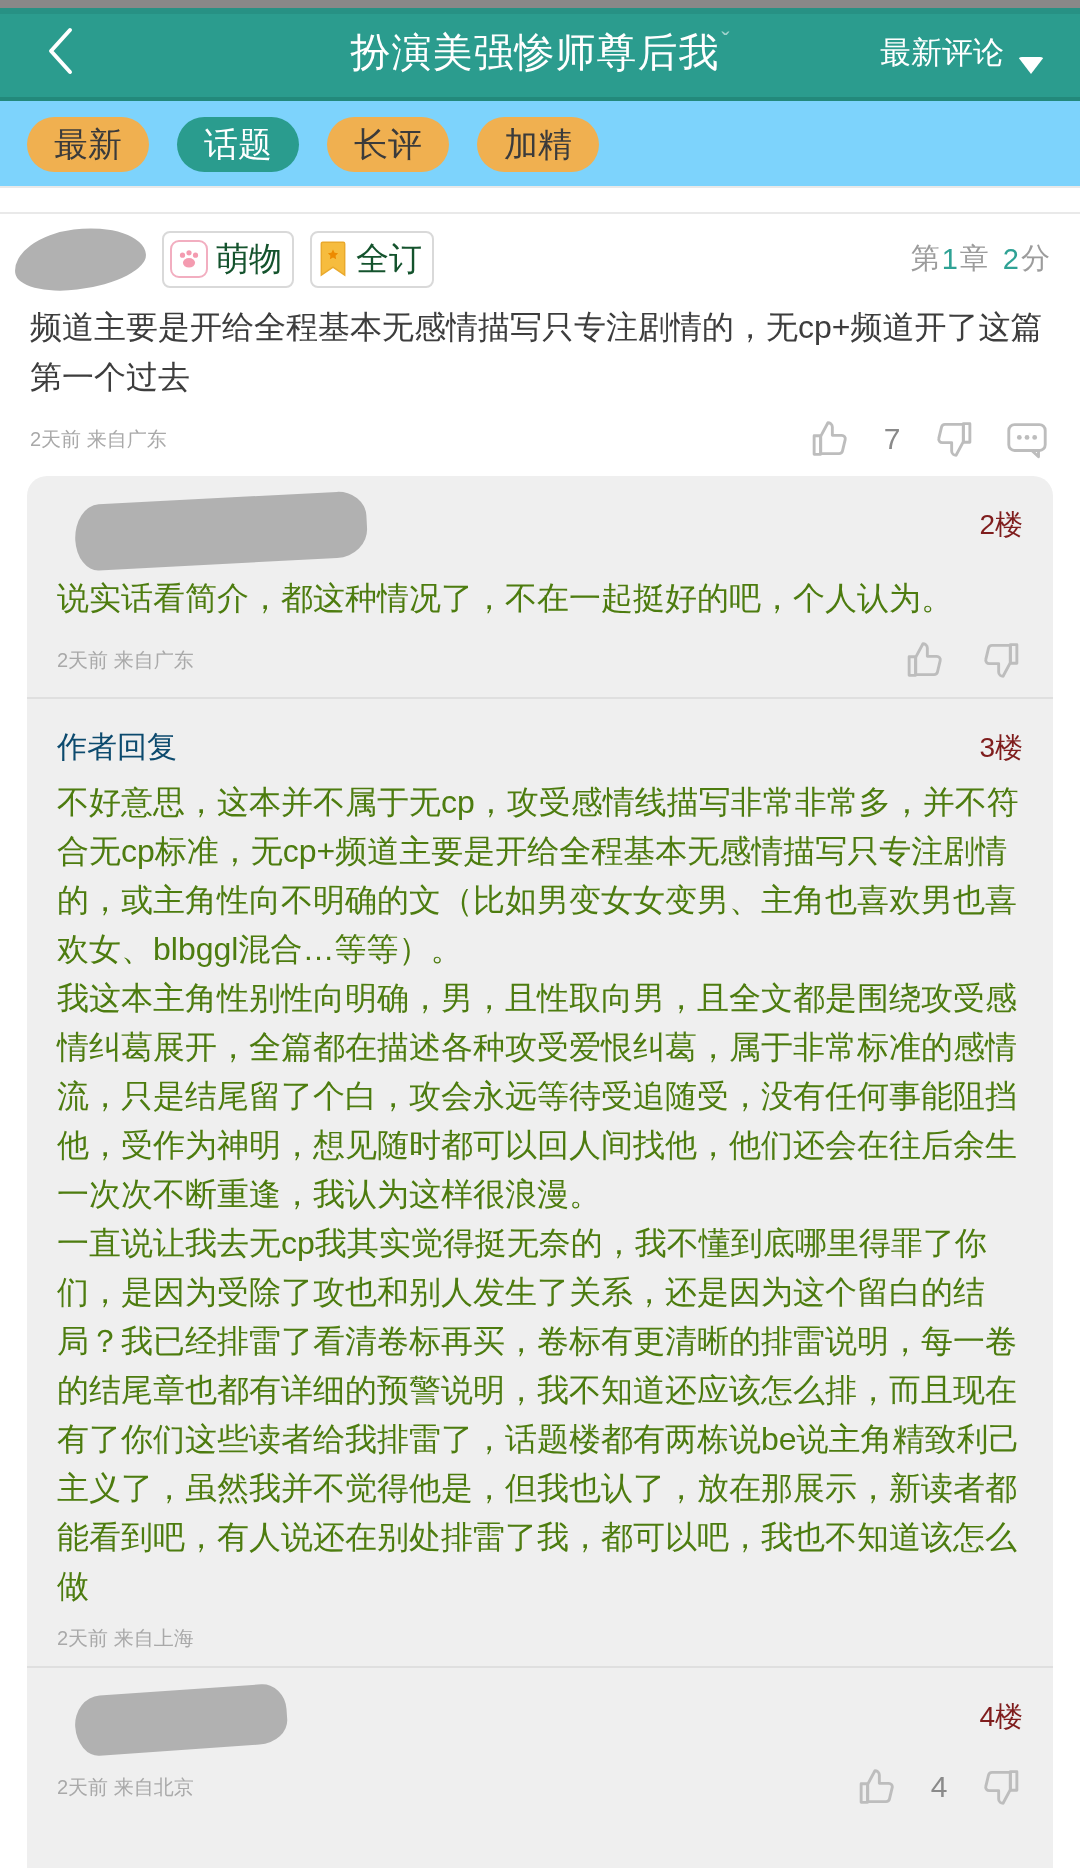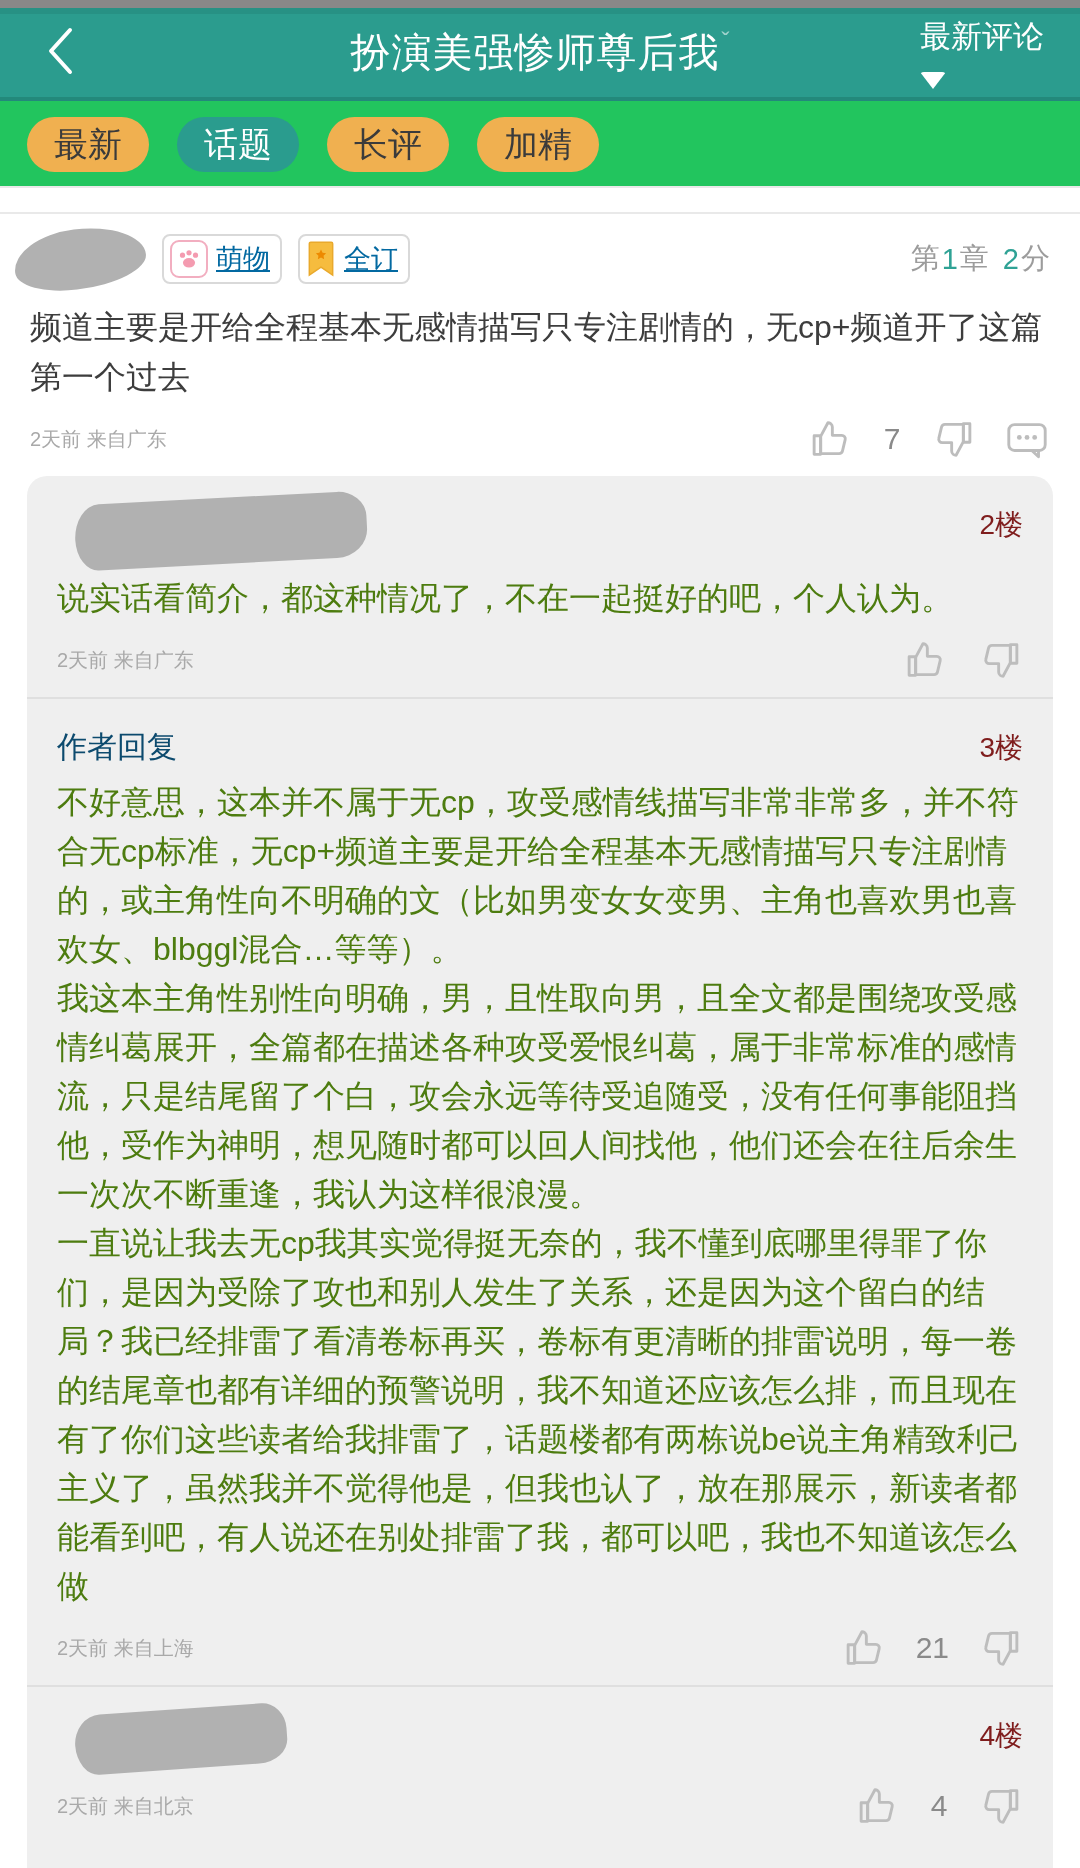--- a/index.html
+++ b/index.html
@@ -6,37 +6,37 @@
   body { font-family:"Liberation Sans","DejaVu Sans",sans-serif; background:#888; }
   .screen { width:1080px; height:1868px; margin:8px auto; background:#ffffff; overflow:hidden; position:relative; }
 
   
   .app-header { height:93px; background:#2b9c8e; border-bottom:4px solid #23897b; display:flex; align-items:center; position:relative; color:#fff; }
   .app-header::before { content:""; position:absolute; top:0; left:0; right:0; height:6px; background:rgba(0,0,0,.07); }
   .back-btn { width:120px; height:93px; display:flex; align-items:center; justify-content:center; cursor:pointer; }
   .title-wrap { position:absolute; left:50%; transform:translateX(-50%); display:flex; align-items:flex-start; white-space:nowrap; }
   .page-title { font-size:40px; letter-spacing:1px; }
   .title-mark { font-size:24px; opacity:.55; margin-top:2px; margin-left:2px; }
-  .sort-dd { margin-left:auto; margin-right:36px; display:flex; align-items:flex-start; gap:14px; font-size:31px; cursor:pointer;flex-direction:column; }
+  .sort-dd { margin-left:auto; margin-right:36px; display:flex; align-items:flex-end; gap:14px; font-size:31px; cursor:pointer; }
   .tri-down { width:0; height:0; border-left:13px solid transparent; border-right:13px solid transparent; border-top:17px solid #ffffff; border-radius:4px; }
 
   
-  .tabs { display:flex; gap:28px; padding:16px 27px 14px 27px; background:#22c55e; }
+  .tabs { display:flex; gap:28px; padding:16px 27px 14px 27px; background:#7dd3fc; }
   .pill { font-size:34px; color:#3b3b3b; background:#f0b050; border-radius:30px; padding:9px 27px; line-height:1.1; cursor:pointer; }
   .pill.active { background:#2a9c8e; color:#ffffff; }
 
   .band-hr { height:2px; background:#e9e9e9; }
   .band-gap { height:24px; background:#ffffff; }
 
   
   .comment-main { padding:12px 30px 14px 30px; background:#fff; }
   .c-head { display:flex; align-items:center; gap:16px; height:66px; }
   .blob { background:#b1b1b1; border-radius:45px; }
   .blob-1 { width:132px; height:60px; margin-left:-16px; transform:rotate(-7deg); border-radius:48% 52% 55% 45%/60% 55% 45% 40%; }
-  .badge { display:flex; align-items:center; gap:8px; border:2px solid #d9d9d9; border-radius:8px; background:#fff; padding:4px 10px 4px 6px; font-size:27px; color:#0369a1;text-decoration:underline; }
+  .badge { display:flex; align-items:center; gap:8px; border:2px solid #d9d9d9; border-radius:8px; background:#fff; padding:4px 10px 4px 6px; font-size:33px; color:#14532d; }
   .paw-wrap { width:38px; height:38px; border:2px solid #f2aec0; border-radius:9px; display:flex; align-items:center; justify-content:center; background:#fff; }
   .chapter-info { margin-left:auto; font-size:29px; color:#9c9c9c; display:flex; gap:2px; align-items:center; }
   .chapter-info .accent { color:#2fa295; }
   .chapter-info .sp { width:10px; }
   .c-text { margin-top:10px; font-size:32px; line-height:50px; color:#3d3d3d; word-break:break-all; white-space:pre-line; }
   .c-foot { margin-top:14px; display:flex; align-items:center; justify-content:space-between; }
   .meta { font-size:20px; color:#a9a9a9; }
   .actions { display:flex; align-items:center; gap:28px; }
   .act-icon { width:46px; height:46px; color:#bdbdbd; display:inline-flex; cursor:pointer; }
   .act-icon svg { width:100%; height:100%; }
@@ -185,35 +185,20 @@
     <article class="reply">
       <div class="r-head">
         <span class="author-label">作者回复</span>
         <span class="floor">3楼</span>
       </div>
       <p class="r-text">不好意思，这本并不属于无cp，攻受感情线描写非常非常多，并不符合无cp标准，无cp+频道主要是开给全程基本无感情描写只专注剧情的，或主角性向不明确的文（比如男变女女变男、主角也喜欢男也喜欢女、blbggl混合…等等）。
 我这本主角性别性向明确，男，且性取向男，且全文都是围绕攻受感情纠葛展开，全篇都在描述各种攻受爱恨纠葛，属于非常标准的感情流，只是结尾留了个白，攻会永远等待受追随受，没有任何事能阻挡他，受作为神明，想见随时都可以回人间找他，他们还会在往后余生一次次不断重逢，我认为这样很浪漫。
 一直说让我去无cp我其实觉得挺无奈的，我不懂到底哪里得罪了你们，是因为受除了攻也和别人发生了关系，还是因为这个留白的结局？我已经排雷了看清卷标再买，卷标有更清晰的排雷说明，每一卷的结尾章也都有详细的预警说明，我不知道还应该怎么排，而且现在有了你们这些读者给我排雷了，话题楼都有两栋说be说主角精致利己主义了，虽然我并不觉得他是，但我也认了，放在那展示，新读者都能看到吧，有人说还在别处排雷了我，都可以吧，我也不知道该怎么做</p>
       <div class="r-foot">
         <span class="meta">2天前  来自上海</span>
-        <div class="actions">
-          <span class="act-icon">
-            <svg viewBox="0 0 24 24" fill="none" stroke="currentColor" stroke-width="1.5" stroke-linejoin="round">
-                <path d="M3.2 10.3H6.6V20H3.2z"></path>
-                <path d="M6.6 19.6V10.6L10.4 3.5c1 0 2.3.8 2.3 2.3v4.3h4.9c1.2 0 2.1 1.1 1.8 2.2l-1.4 5.9c-.2.8-1 1.4-1.8 1.4z"></path>
-              </svg>
-          </span>
-          <span class="count">21</span>
-          <span class="act-icon">
-            <svg viewBox="0 0 24 24" fill="none" stroke="currentColor" stroke-width="1.5" stroke-linejoin="round" transform="rotate(180)">
-                <path d="M3.2 10.3H6.6V20H3.2z"></path>
-                <path d="M6.6 19.6V10.6L10.4 3.5c1 0 2.3.8 2.3 2.3v4.3h4.9c1.2 0 2.1 1.1 1.8 2.2l-1.4 5.9c-.2.8-1 1.4-1.8 1.4z"></path>
-              </svg>
-          </span>
-        </div>
       </div>
     </article>
     <div class="divider"></div>
 
     <article class="reply">
       <div class="r-head">
         <div class="blob blob-4"></div>
         <span class="floor">4楼</span>
       </div>
       <div class="r-foot">

